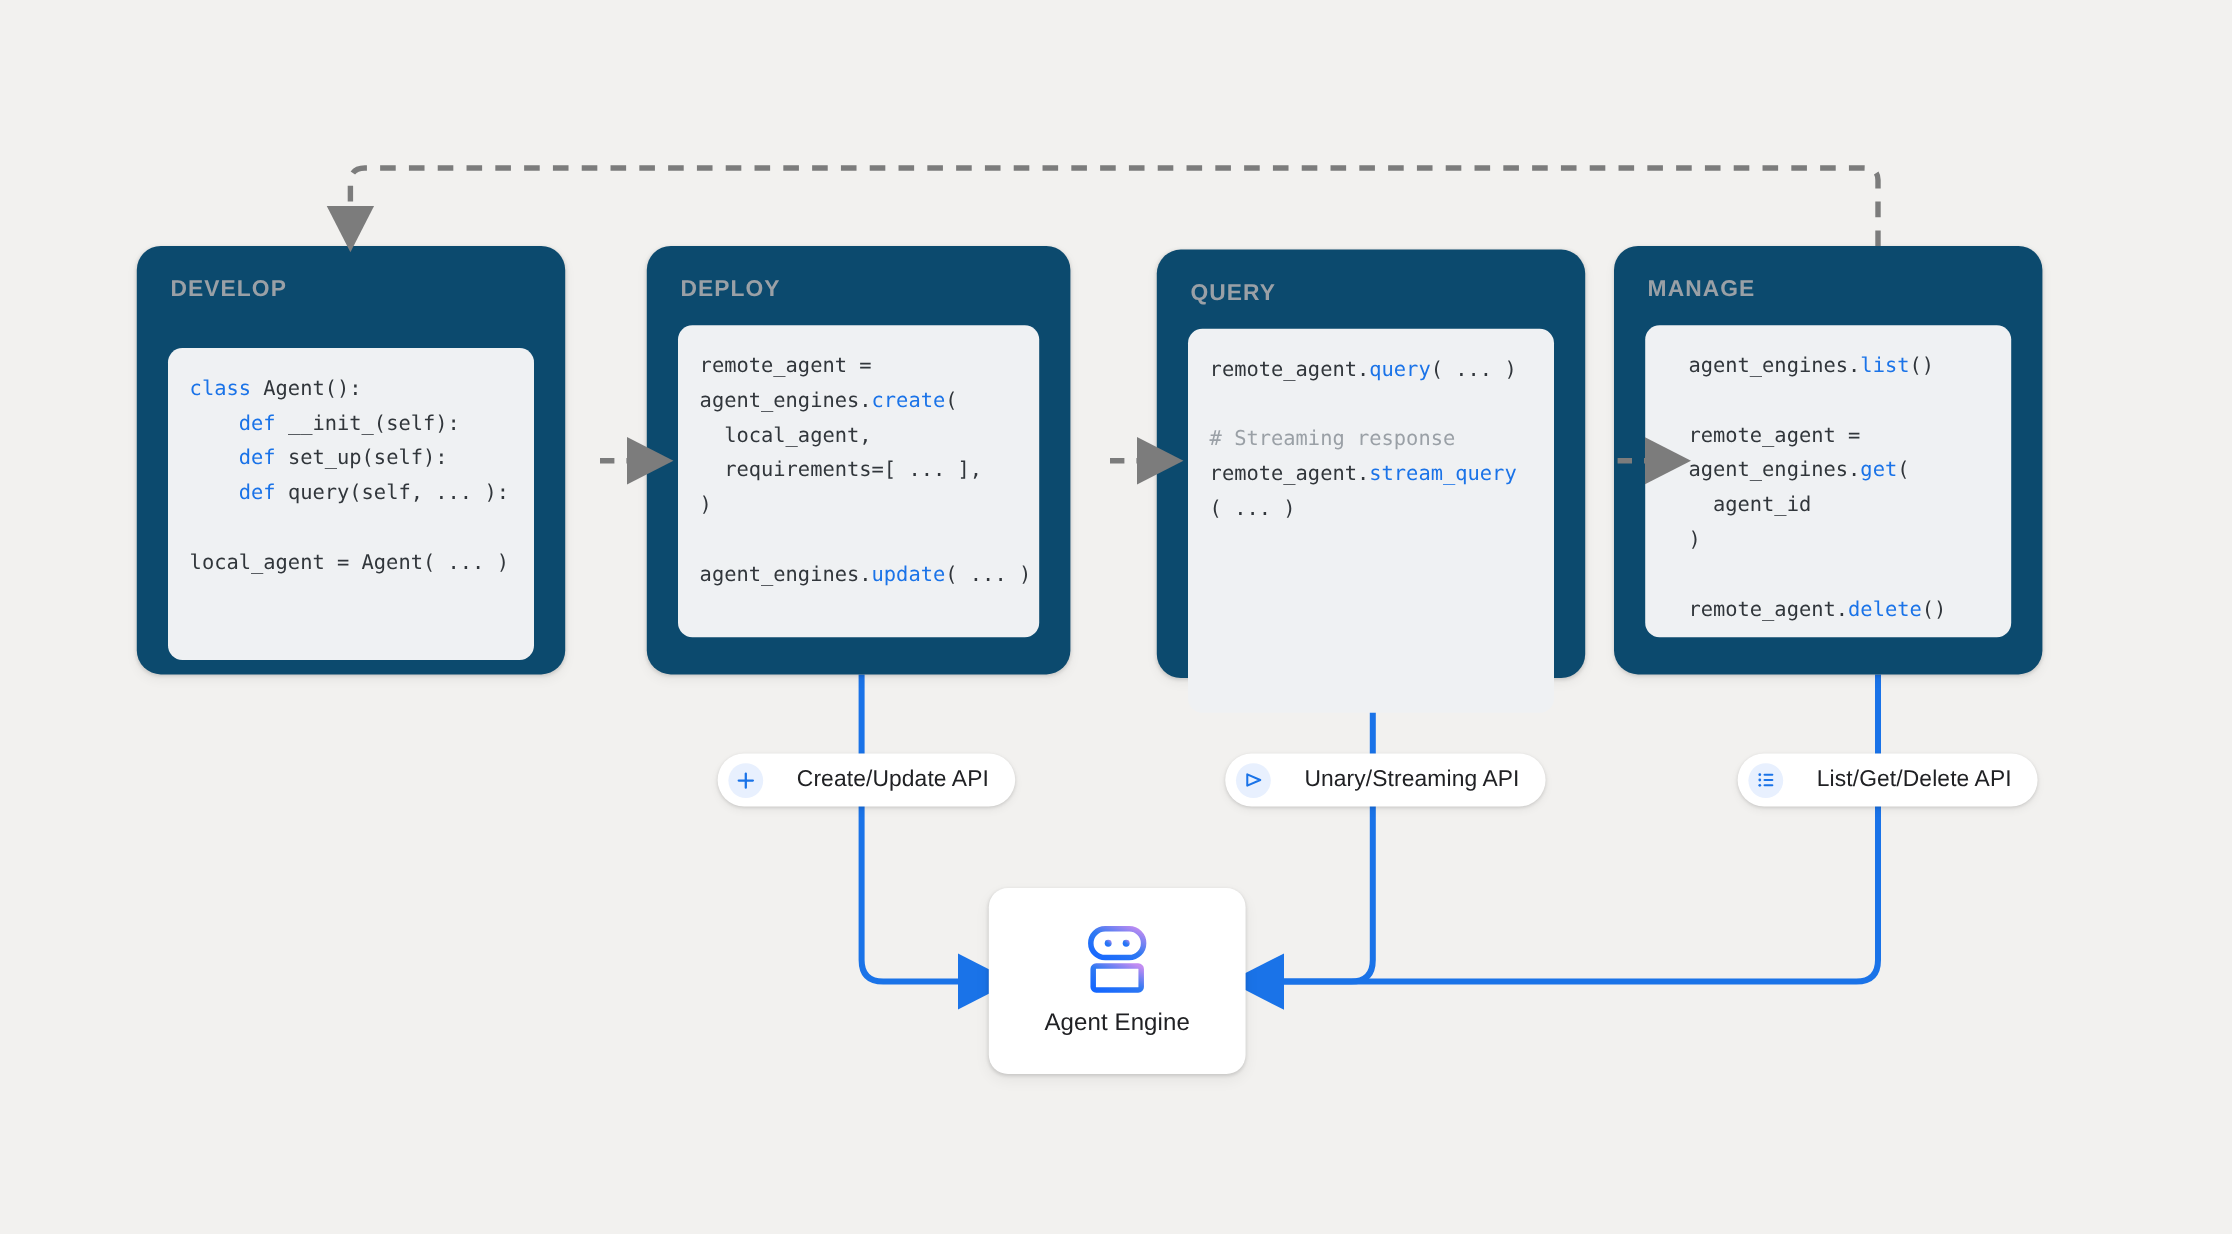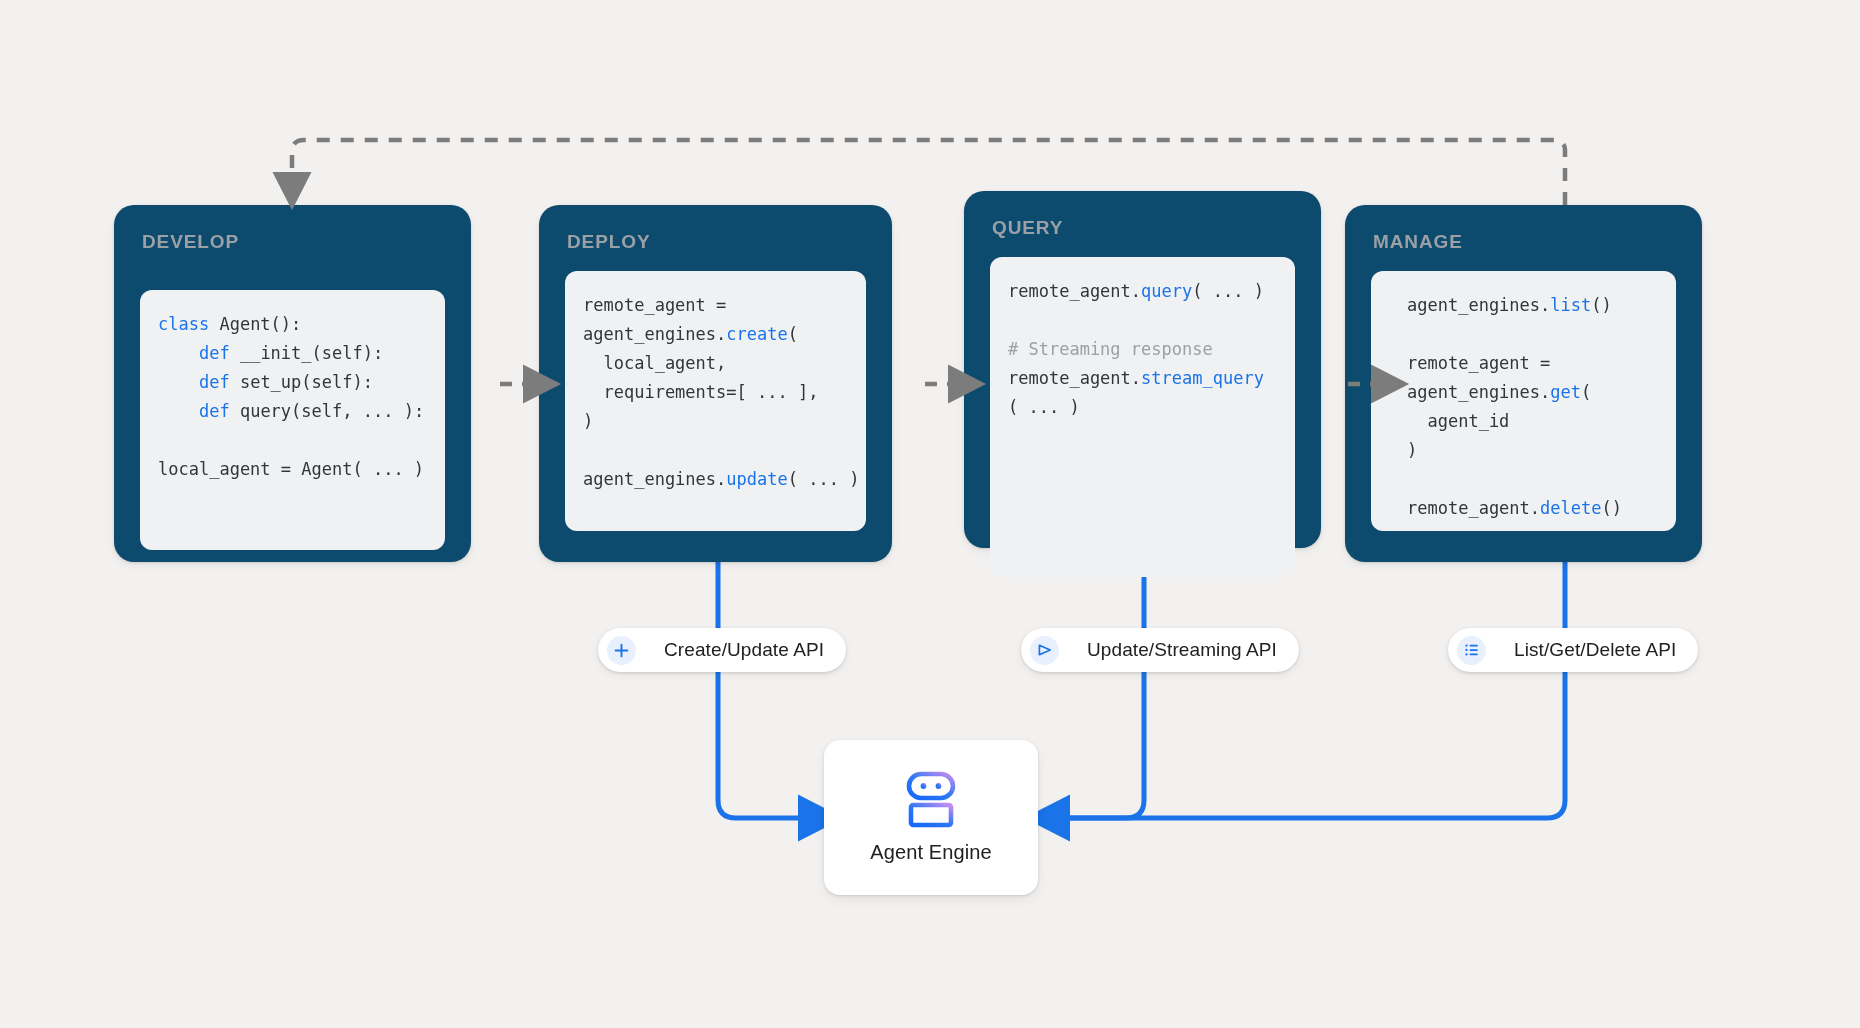--- a/index.html
+++ b/index.html
@@ -155,21 +155,21 @@
     <div class="stage-title">DEPLOY</div>
     <div class="code-box" style="height:260px;">remote_agent =
 agent_engines.<span class="fn">create</span>(
   local_agent,
   requirements=[ ... ],
 )
 
 agent_engines.<span class="fn">update</span>( ... )</div>
   </div>
 
-  <div class="stage-card" style="left:964px;top:191px;width:357px;height:357px;">
+  <div class="stage-card" style="left:964px;top:208px;width:357px;height:357px;">
     <div class="stage-title">QUERY</div>
     <div class="code-box" style="height:320px;">remote_agent.<span class="fn">query</span>( ... )
 
 <span class="cm"># Streaming response</span>
 remote_agent.<span class="fn">stream_query</span>
 ( ... )</div>
   </div>
 
   <div class="stage-card" style="left:1345px;top:205px;width:357px;height:357px;">
     <div class="stage-title">MANAGE</div>
@@ -191,21 +191,21 @@
     </span>
     <span class="pill-label">Create/Update API</span>
   </div>
 
   <div class="api-pill" style="left:1021px;top:628px;">
     <span class="pill-icon">
       <svg width="18" height="18" viewBox="0 0 18 18" xmlns="http://www.w3.org/2000/svg">
         <path d="M3.4,4.3 L14.2,9 L3.4,13.7 Z" fill="none" stroke="#1a73e8" stroke-width="1.7" stroke-linejoin="round"></path>
       </svg>
     </span>
-    <span class="pill-label">Update/Streaming API</span>
+    <span class="pill-label">Unary/Streaming API</span>
   </div>
 
   <div class="api-pill" style="left:1448px;top:628px;">
     <span class="pill-icon">
       <svg width="18" height="18" viewBox="0 0 18 18" xmlns="http://www.w3.org/2000/svg">
         <g fill="#1a73e8">
           <circle cx="3.5" cy="4.6" r="1.15"></circle>
           <circle cx="3.5" cy="9" r="1.15"></circle>
           <circle cx="3.5" cy="13.4" r="1.15"></circle>
           <rect x="6.6" y="3.8" width="8.2" height="1.7" rx="0.85"></rect>

